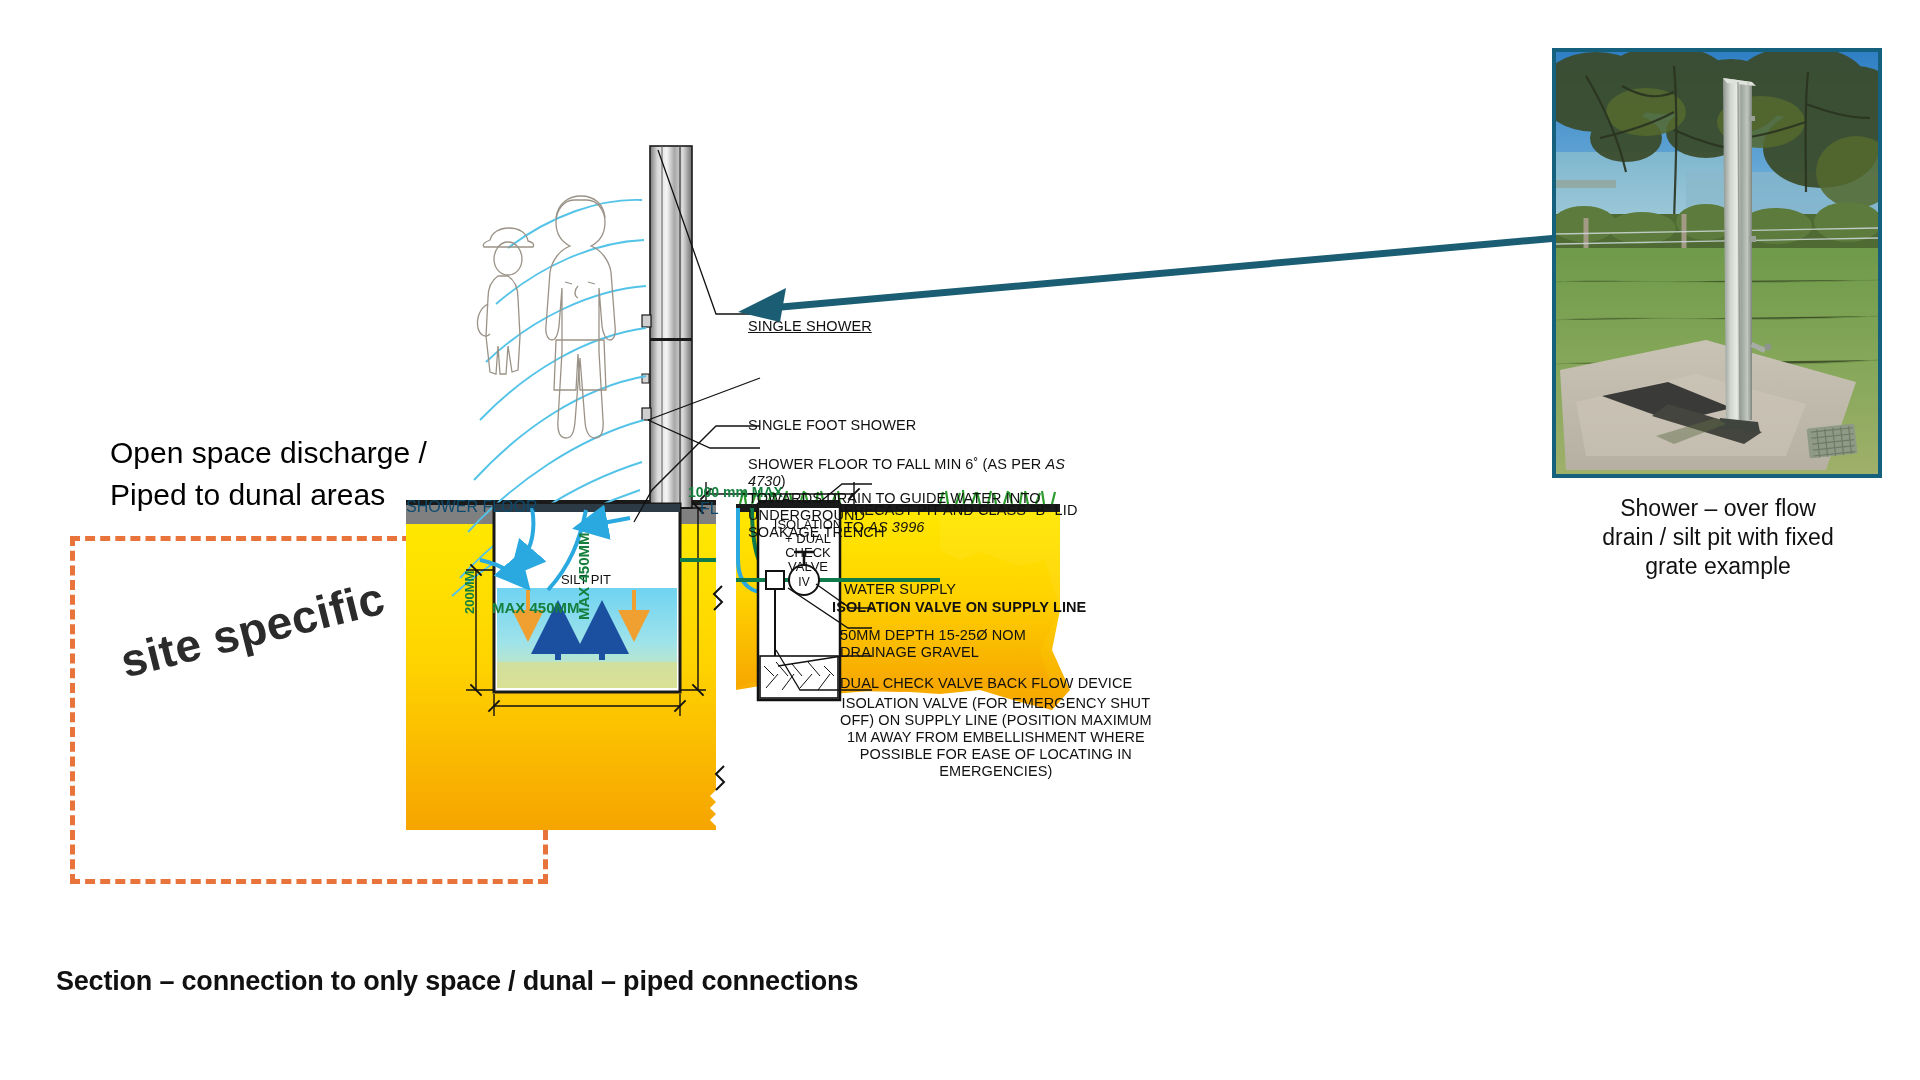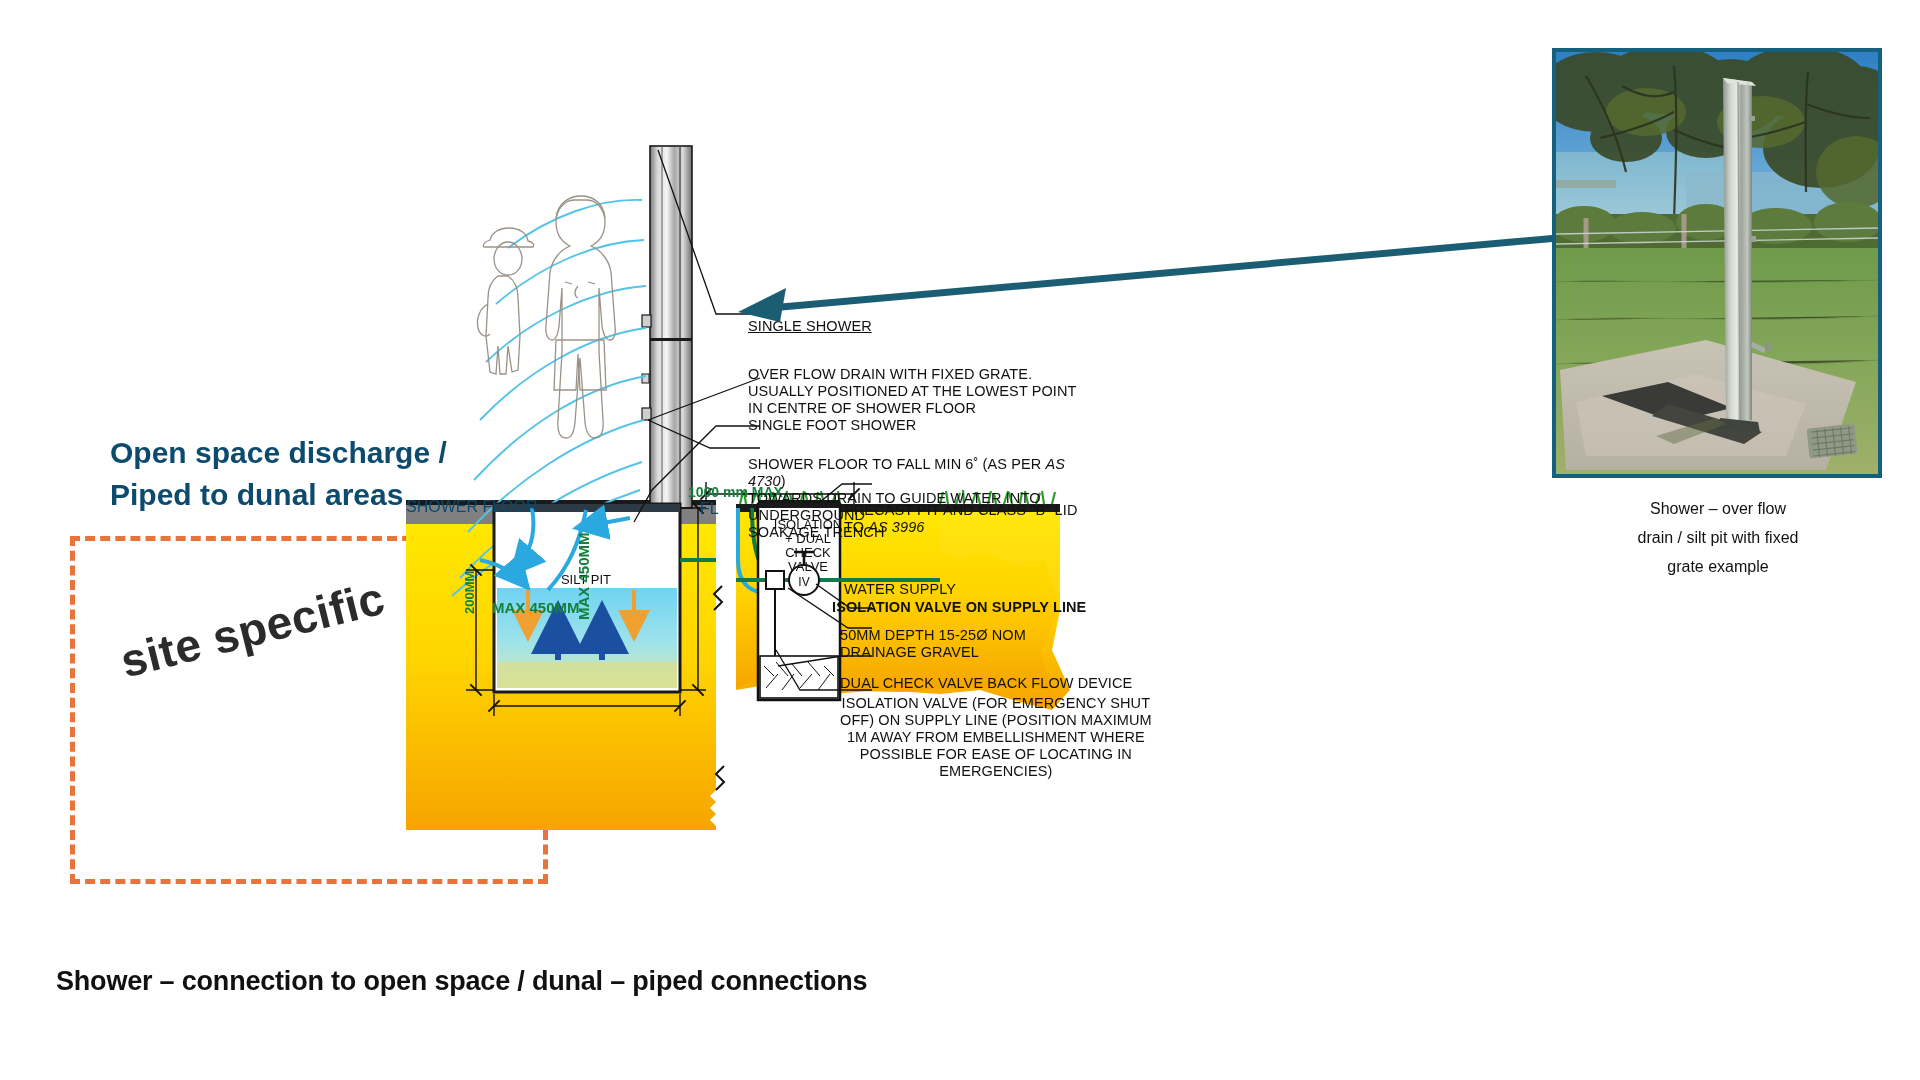--- a/index.html
+++ b/index.html
@@ -10,23 +10,23 @@
     font-family:"Liberation Sans", sans-serif;
     overflow:hidden;
     position:relative;
   }
   .stage{position:absolute;left:0;top:0;width:1920px;height:1080px;}
   .abs{position:absolute;}
 
   
   #orange-heading{
     left:110px;top:432px;width:430px;
-    color:#0c4a6e;
+    color:#000000;
     font-size:30px;line-height:42px;
-    font-weight:700;
+    font-weight:400;
     white-space:pre-line;
   }
   
   #site-box{
     left:70px;top:536px;width:478px;height:348px;
     border:5px dashed #E8743B;
     box-sizing:border-box;
   }
   #site-specific-watermark{
     left:115px;top:636px;width:360px;height:150px;
@@ -41,21 +41,21 @@
   #photo-frame{
     left:1552px;top:48px;width:330px;height:430px;
     border:4px solid #14607d;
     box-sizing:border-box;
     overflow:hidden;
     background:#8fb8cf;
   }
   #photo-caption{
     left:1548px;top:494px;width:340px;
     text-align:center;
-    font-size:16px;line-height:29px;color:#111;
+    font-size:23px;line-height:29px;color:#111;
     white-space:pre-line;
   }
 
   
   #caption-main{
     left:56px;top:966px;
     font-size:27px;font-weight:700;color:#111;
     letter-spacing:-.2px;
   }
   #caption-sub{
@@ -295,23 +295,20 @@
 
   <div class="abs dimtxt" style="left:492px;top:599px;">MAX 450MM</div>
 
   <div class="abs pit-txt" style="left:765px;top:518px;width:86px;white-space:pre-line;">ISOLATION
 + DUAL
 CHECK
 VALVE</div>
 
   <div class="abs anno" style="left:748px;top:318px;text-decoration:underline;">SINGLE SHOWER</div>
 
-  <div class="abs anno" style="left:748px;top:366px;">OVER FLOW DRAIN WITH FIXED GRATE.
-USUALLY POSITIONED AT THE LOWEST POINT
-IN CENTRE OF SHOWER FLOOR</div>
 
   <div class="abs anno" style="left:748px;top:417px;">SINGLE FOOT SHOWER</div>
 
   <div class="abs anno" style="left:748px;top:439px;width:340px;">
     <span>SHOWER FLOOR TO FALL MIN 6˚ (AS PER </span><i>AS 4730</i><span style="white-space:pre-line">)
 TOWARDS DRAIN TO GUIDE WATER INTO UNDERGROUND
 SOAKAGE TRENCH</span>
   </div>
 
   <div class="abs anno" style="left:844px;top:485px;width:280px;">
@@ -457,15 +454,15 @@
       </g>
 
       <path d="M170,372 L118,392 L100,384 L160,366 Z" fill="#5d6b45" opacity=".45"></path>
     </svg>
   </div>
 
   <div class="abs" id="photo-caption">Shower – over flow
 drain / silt pit with fixed
 grate example</div>
 
-  <div class="abs" id="caption-main">Shower – connection to open space / dunal – piped connections</div>
+  <div class="abs" id="caption-main">Section – connection to only space / dunal – piped connections</div>
 
 </div>
 
 </body></html>

